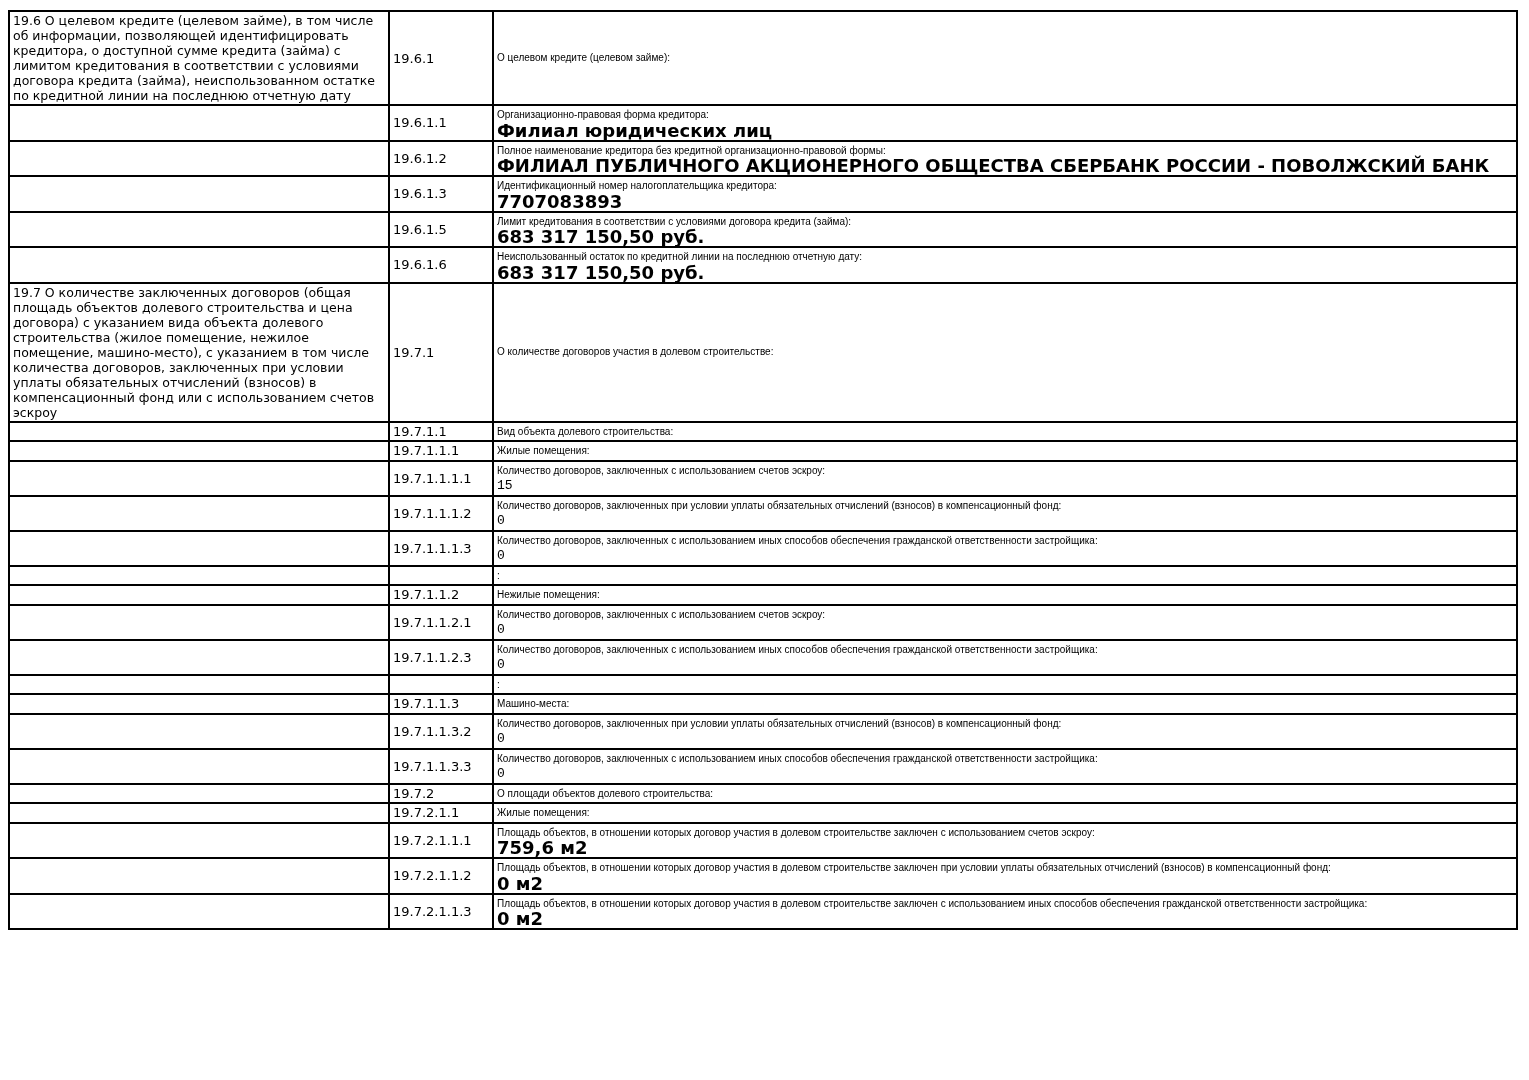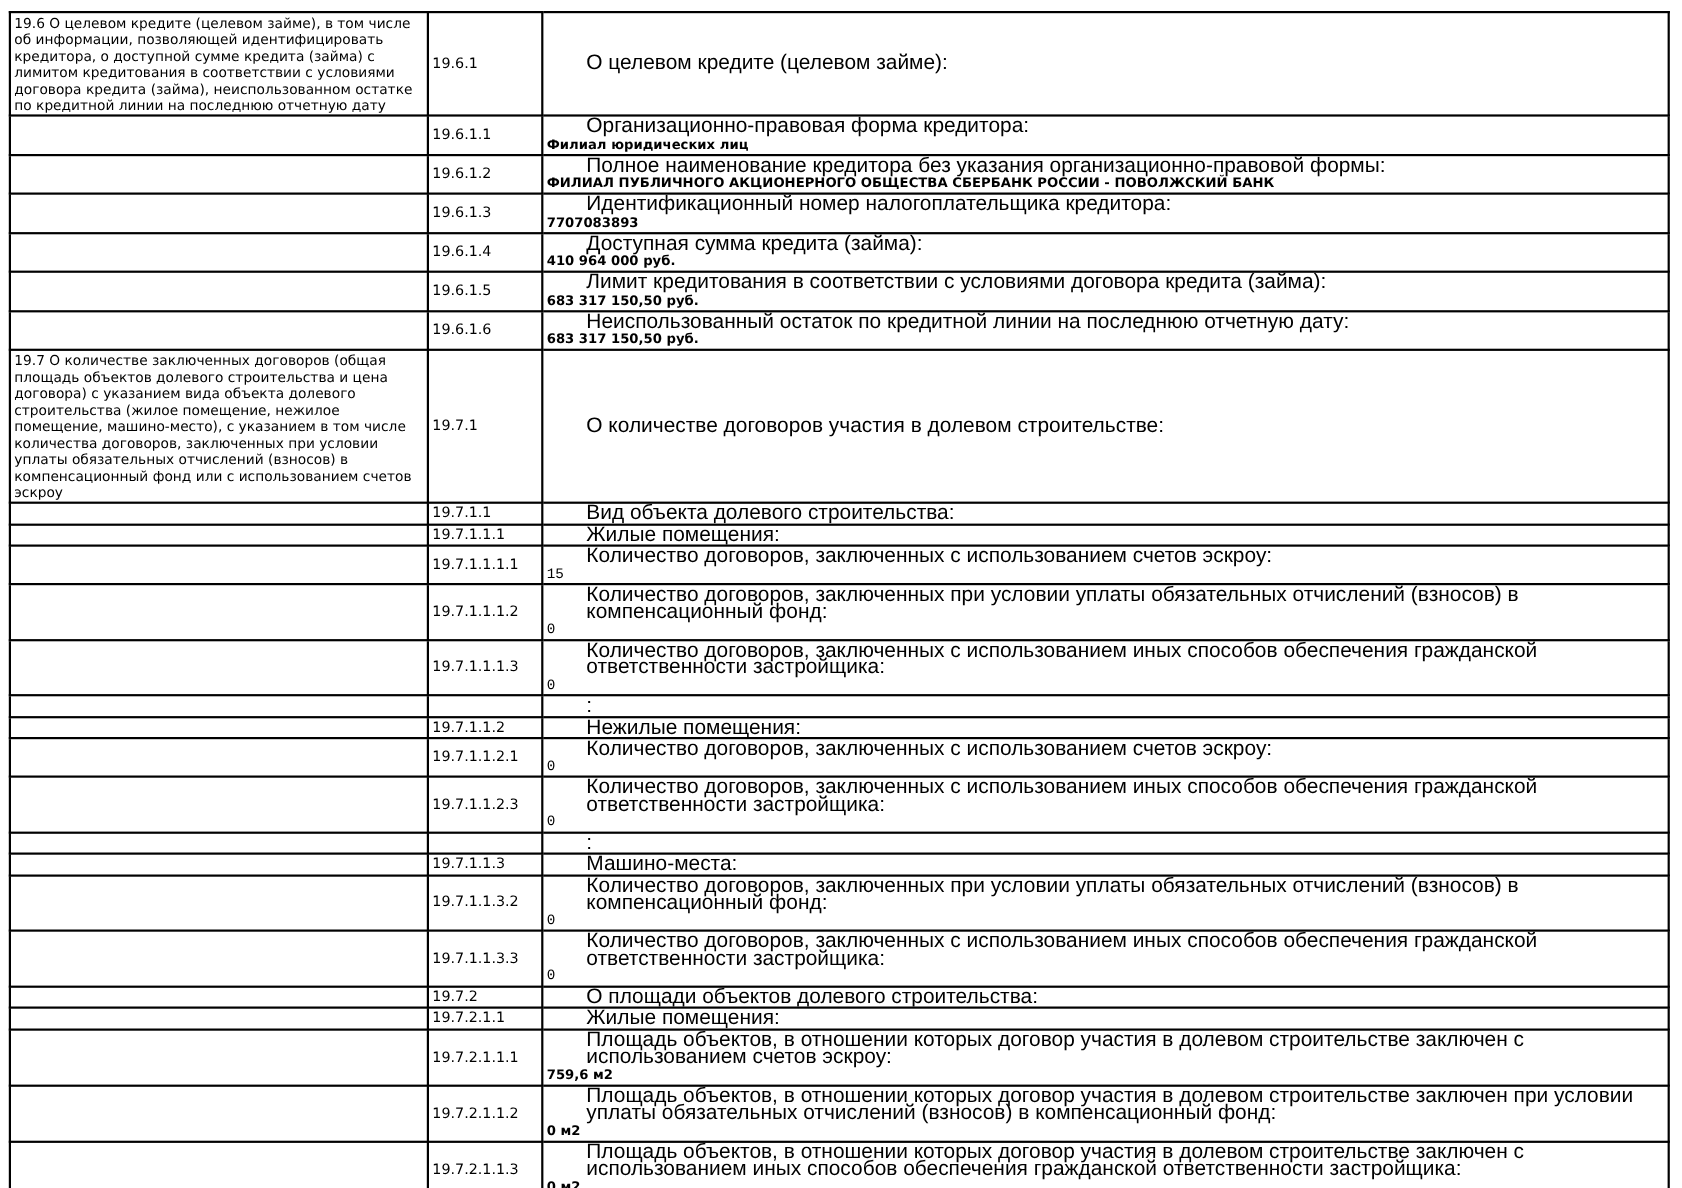--- a/index.html
+++ b/index.html
@@ -43,34 +43,33 @@
     vertical-align: middle;
   }
   td.c3 {
     font-family: "Liberation Sans", sans-serif;
     font-size: 13px;
     line-height: 15.5px;
     vertical-align: middle;
   }
   td.c3 .label {
     font-family: "Liberation Sans", sans-serif;
-    font-size: 19px;
+    font-size: 10px;
     line-height: 15.5px;
     font-weight: normal;
-    margin-left: 36px;
   }
   td.c3 .value {
     font-family: Liberation Mono, monospace;
     font-size: 13px;
     line-height: 15.5px;
     font-weight: normal;
   }
   td.c3 .value.bold {
     font-family: "DejaVu Sans", sans-serif;
-    font-size: 12px;
+    font-size: 18px;
     line-height: 16px;
     font-weight: bold;
   }
 </style>
 </head>
 <body>
 
 <div class="page">
   <table class="decl">
     <colgroup>
@@ -91,38 +90,30 @@
           <td class="c2">19.6.1.1</td>
           <td class="c3">
             <div class="label">Организационно-правовая форма кредитора:</div>
             <div class="value bold">Филиал юридических лиц</div>
           </td>
         </tr>
         <tr>
           <td class="c1"></td>
           <td class="c2">19.6.1.2</td>
           <td class="c3">
-            <div class="label">Полное наименование кредитора без указания организационно-правовой формы:</div>
+            <div class="label">Полное наименование кредитора без кредитной организационно-правовой формы:</div>
             <div class="value bold">ФИЛИАЛ ПУБЛИЧНОГО АКЦИОНЕРНОГО ОБЩЕСТВА СБЕРБАНК РОССИИ - ПОВОЛЖСКИЙ БАНК</div>
           </td>
         </tr>
         <tr>
           <td class="c1"></td>
           <td class="c2">19.6.1.3</td>
           <td class="c3">
             <div class="label">Идентификационный номер налогоплательщика кредитора:</div>
             <div class="value bold">7707083893</div>
-          </td>
-        </tr>
-        <tr>
-          <td class="c1"></td>
-          <td class="c2">19.6.1.4</td>
-          <td class="c3">
-            <div class="label">Доступная сумма кредита (займа):</div>
-            <div class="value bold">410 964 000 руб.</div>
           </td>
         </tr>
         <tr>
           <td class="c1"></td>
           <td class="c2">19.6.1.5</td>
           <td class="c3">
             <div class="label">Лимит кредитования в соответствии с условиями договора кредита (займа):</div>
             <div class="value bold">683 317 150,50 руб.</div>
           </td>
         </tr>

